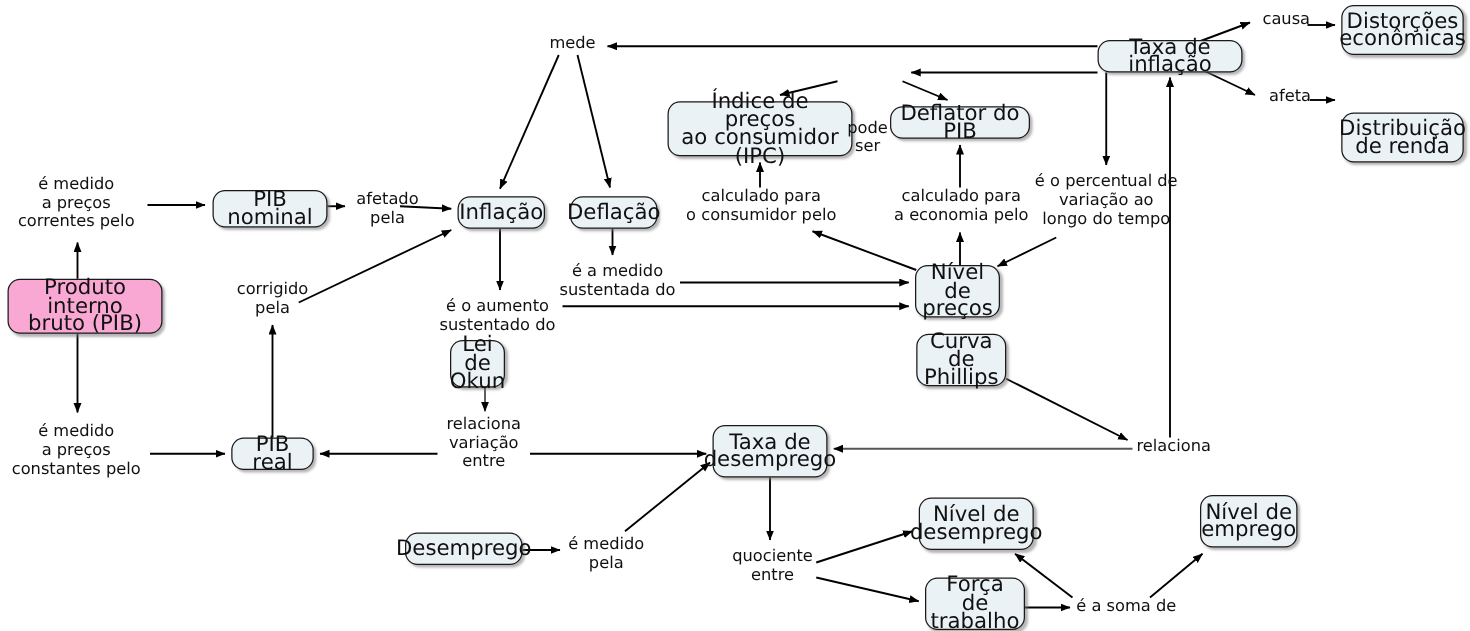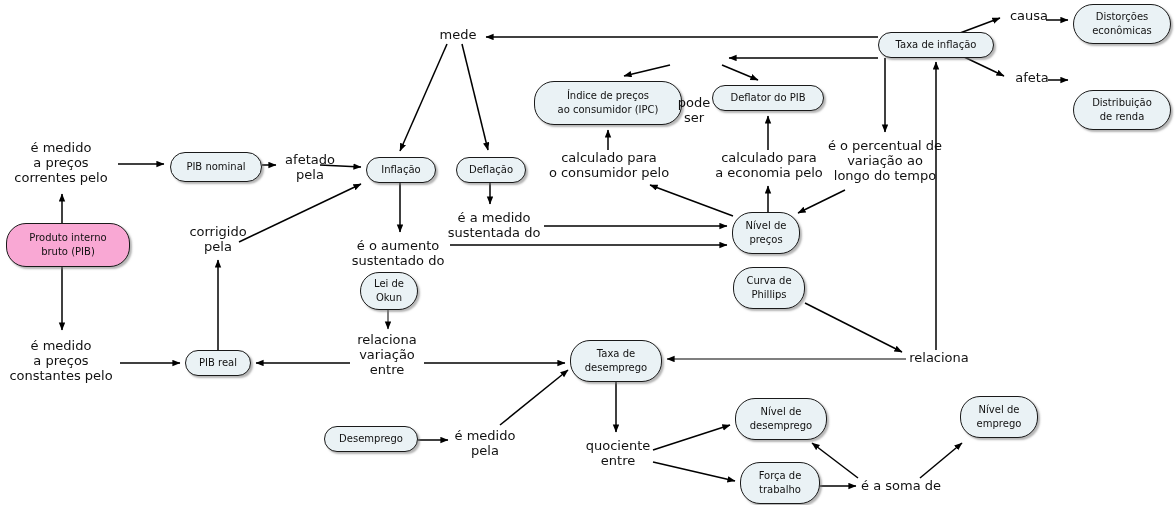--- a/index.html
+++ b/index.html
@@ -23,24 +23,24 @@
     left: 0;
     top: 0;
     width: 1176px;
     height: 505px;
   }
   .node {
     position: absolute;
     box-sizing: border-box;
     background: #eaf2f5;
     border: 1.6px solid #1a1a1a;
-    border-radius: 20px;
+    border-radius: 10px;
     box-shadow: 2px 2px 2px rgba(120,120,120,0.55);
     color: #111111;
-    font-size: 10px;
+    font-size: 17px;
     line-height: 14.5px;
     display: flex;
     align-items: center;
     justify-content: center;
     text-align: center;
     white-space: pre-line;
     padding: 2px 6px;
   }
   .link-label {
     position: absolute;
@@ -151,21 +151,21 @@
     </g>
   </svg>
 
   <div id="nodes-layer">
       <div class="node" style="left: 6px; top: 223px; width: 124px; height: 44px; background: #f9a8d4; border-color: rgb(26, 26, 26);">Produto interno
 bruto (PIB)</div>
       <div class="node" style="left: 170px; top: 152px; width: 92px; height: 30px; background: rgb(234, 242, 245); border-color: rgb(26, 26, 26);">PIB nominal</div>
       <div class="node" style="left: 185px; top: 350px; width: 66px; height: 26px; background: rgb(234, 242, 245); border-color: rgb(26, 26, 26);">PIB real</div>
       <div class="node" style="left: 366px; top: 157px; width: 70px; height: 26px; background: rgb(234, 242, 245); border-color: rgb(26, 26, 26);">Inflação</div>
       <div class="node" style="left: 456px; top: 157px; width: 70px; height: 26px; background: rgb(234, 242, 245); border-color: rgb(26, 26, 26);">Deflação</div>
-      <div class="node" style="left: 360px; top: 272px; width: 58px; height: 38px; background: rgb(234, 242, 245); border-color: rgb(26, 26, 26);">Lei de
+      <div class="node" style="left: 360px; top: 272px; width: 44px; height: 38px; background: rgb(234, 242, 245); border-color: rgb(26, 26, 26);">Lei de
 Okun</div>
       <div class="node" style="left: 534px; top: 81px; width: 148px; height: 44px; background: rgb(234, 242, 245); border-color: rgb(26, 26, 26);">Índice de preços
 ao consumidor (IPC)</div>
       <div class="node" style="left: 712px; top: 85px; width: 112px; height: 26px; background: rgb(234, 242, 245); border-color: rgb(26, 26, 26);">Deflator do PIB</div>
       <div class="node" style="left: 878px; top: 32px; width: 116px; height: 26px; background: rgb(234, 242, 245); border-color: rgb(26, 26, 26);">Taxa de inflação</div>
       <div class="node" style="left: 1073px; top: 4px; width: 98px; height: 40px; background: rgb(234, 242, 245); border-color: rgb(26, 26, 26);">Distorções
 econômicas</div>
       <div class="node" style="left: 1073px; top: 62px; width: 98px; height: 40px; background: rgb(234, 242, 245); border-color: rgb(26, 26, 26); margin-top: 28px;">Distribuição
 de renda</div>
       <div class="node" style="left: 732px; top: 212px; width: 68px; height: 42px; background: rgb(234, 242, 245); border-color: rgb(26, 26, 26);">Nível de

